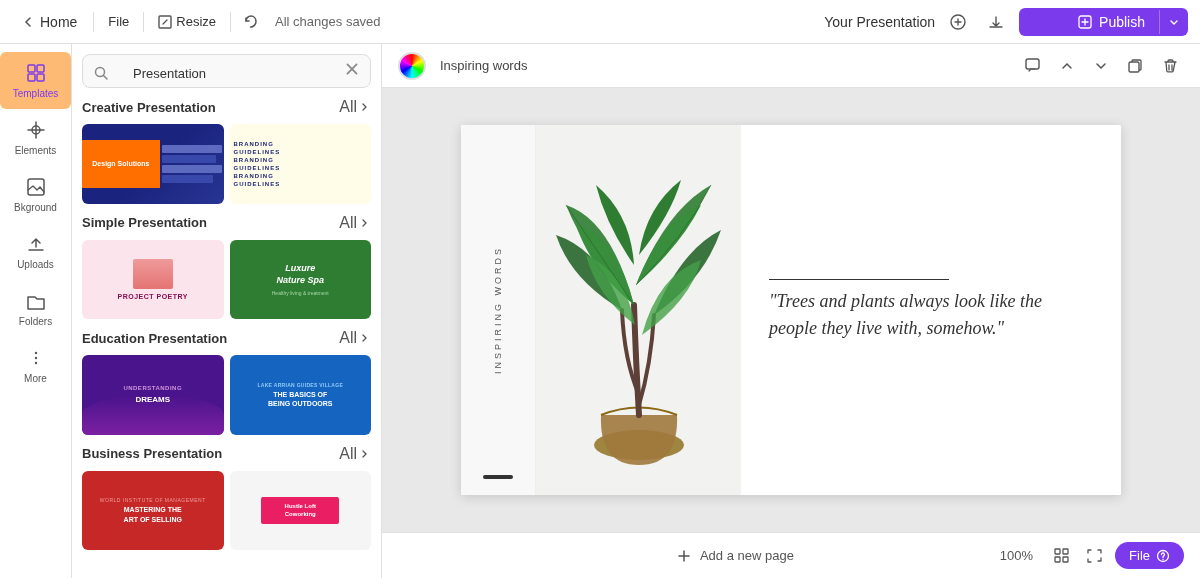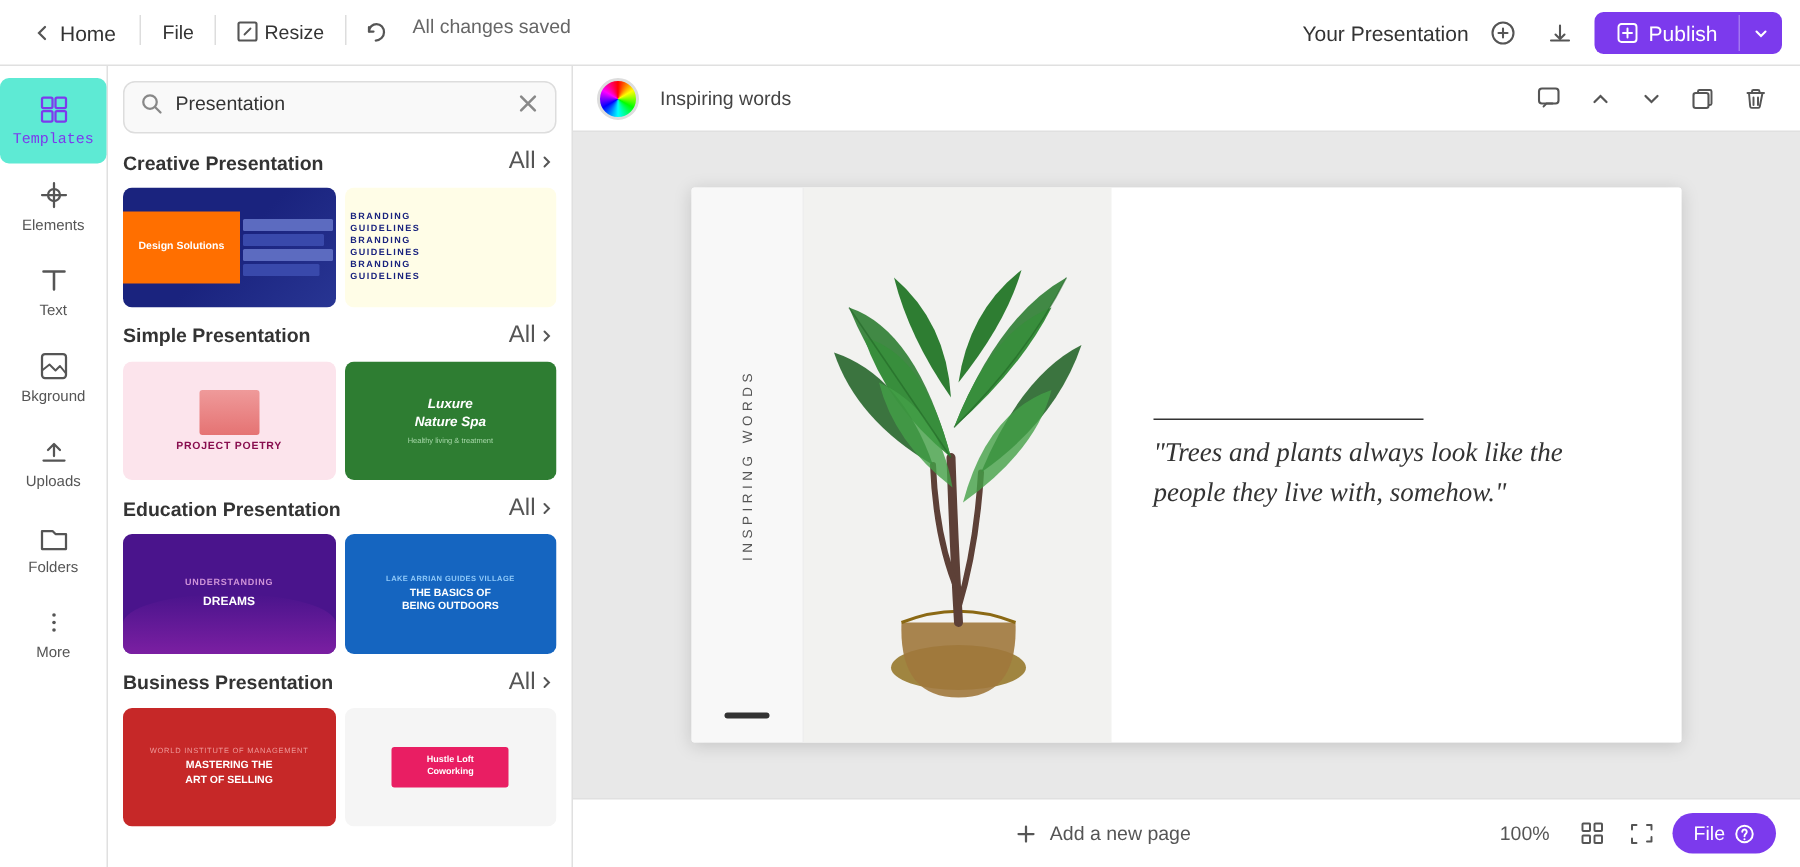--- a/index.html
+++ b/index.html
@@ -10,21 +10,21 @@
       height: 44px;
       background: #fff;
       display: flex;
       align-items: center;
       padding: 0 12px;
       border-bottom: 1px solid #e0e0e0;
       gap: 8px;
       position: relative;
       z-index: 10;
     }
-    .topbar-left { display: flex; align-items: flex-start; gap: 4px; }
+    .topbar-left { display: flex; align-items: center; gap: 4px; }
     .topbar-right { margin-left: auto; display: flex; align-items: center; gap: 8px; }
 
     .btn-home {
       display: flex; align-items: center; gap: 4px;
       background: none; border: none; cursor: pointer;
       font-size: 14px; font-weight: 500; color: #333;
       padding: 4px 8px;
     }
     .btn-home svg { width: 16px; height: 16px; }
 
@@ -57,20 +57,21 @@
       border-radius: 4px;
     }
 
     .publish-btn {
       display: flex; align-items: center;
       background: #7c3aed; color: #fff;
       border: none; border-radius: 6px;
       font-size: 14px; font-weight: 500;
       cursor: pointer;
       overflow: hidden;
+      padding-left: 44px;
     }
     .publish-btn .pub-main {
       padding: 6px 14px;
       display: flex; align-items: center; gap: 6px;
     }
     .publish-btn .pub-arrow {
       padding: 6px 8px;
       border-left: 1px solid rgba(255,255,255,0.3);
       display: flex; align-items: center;
     }
@@ -95,43 +96,42 @@
     .sidebar-icon-item {
       display: flex; flex-direction: column; align-items: center;
       padding: 10px 8px;
       cursor: pointer;
       width: 100%;
       border-radius: 6px;
       color: #555;
       gap: 4px;
     }
     .sidebar-icon-item.active {
-      background: #5eead4;
+      background: #fdba74;
       color: #7c3aed;
-      font-family: Liberation Mono, monospace;
     }
     .sidebar-icon-label { font-size: 10px; color: inherit; }
     .sidebar-icon-item svg { width: 22px; height: 22px; }
 
     
     .templates-panel {
       width: 310px;
       background: #fff;
       border-right: 1px solid #e0e0e0;
       overflow-y: auto;
       padding: 10px;
       display: flex;
       flex-direction: column;
       gap: 10px;
     }
 
     .search-box {
-      display: flex; align-items: flex-start;
+      display: flex; align-items: flex-end;
       border: 1.5px solid #ddd; border-radius: 8px;
-      padding: 6px 10px; gap: 8px;
+      padding: 6px 10px; gap: 24px;
       background: #f9f9f9;
     }
     .search-box input {
       border: none; background: none; outline: none;
       font-size: 13px; flex: 1; color: #333;
     }
     .search-box svg { color: #888; flex-shrink: 0; width: 16px; height: 16px; }
     .search-clear { cursor: pointer; color: #888; }
 
     .template-section { display: flex; flex-direction: column; gap: 8px; }
@@ -393,26 +393,20 @@
     </div>
     <div class="sidebar-icon-item">
       <svg width="22" height="22" viewBox="0 0 22 22" fill="none">
           <circle cx="11" cy="11" r="4" stroke="#555" stroke-width="1.5"></circle>
           <path d="M3 11h16M11 3v16" stroke="#555" stroke-width="1.5" stroke-linecap="round"></path>
         </svg>
       <span class="sidebar-icon-label">Elements</span>
     </div>
     <div class="sidebar-icon-item">
       <svg width="22" height="22" viewBox="0 0 22 22" fill="none">
-          <path d="M4 5h14M11 5v12" stroke="#555" stroke-width="1.7" stroke-linecap="round"></path>
-        </svg>
-      <span class="sidebar-icon-label">Text</span>
-    </div>
-    <div class="sidebar-icon-item">
-      <svg width="22" height="22" viewBox="0 0 22 22" fill="none">
           <rect x="3" y="3" width="16" height="16" rx="2" stroke="#555" stroke-width="1.5"></rect>
           <path d="M3 14l5-4 4 4 3-3 4 5" stroke="#555" stroke-width="1.3" stroke-linecap="round" stroke-linejoin="round"></path>
         </svg>
       <span class="sidebar-icon-label">Bkground</span>
     </div>
     <div class="sidebar-icon-item">
       <svg width="22" height="22" viewBox="0 0 22 22" fill="none">
           <path d="M11 14V6M7 10l4-4 4 4" stroke="#555" stroke-width="1.5" stroke-linecap="round" stroke-linejoin="round"></path>
           <path d="M4 17h14" stroke="#555" stroke-width="1.5" stroke-linecap="round"></path>
         </svg>

